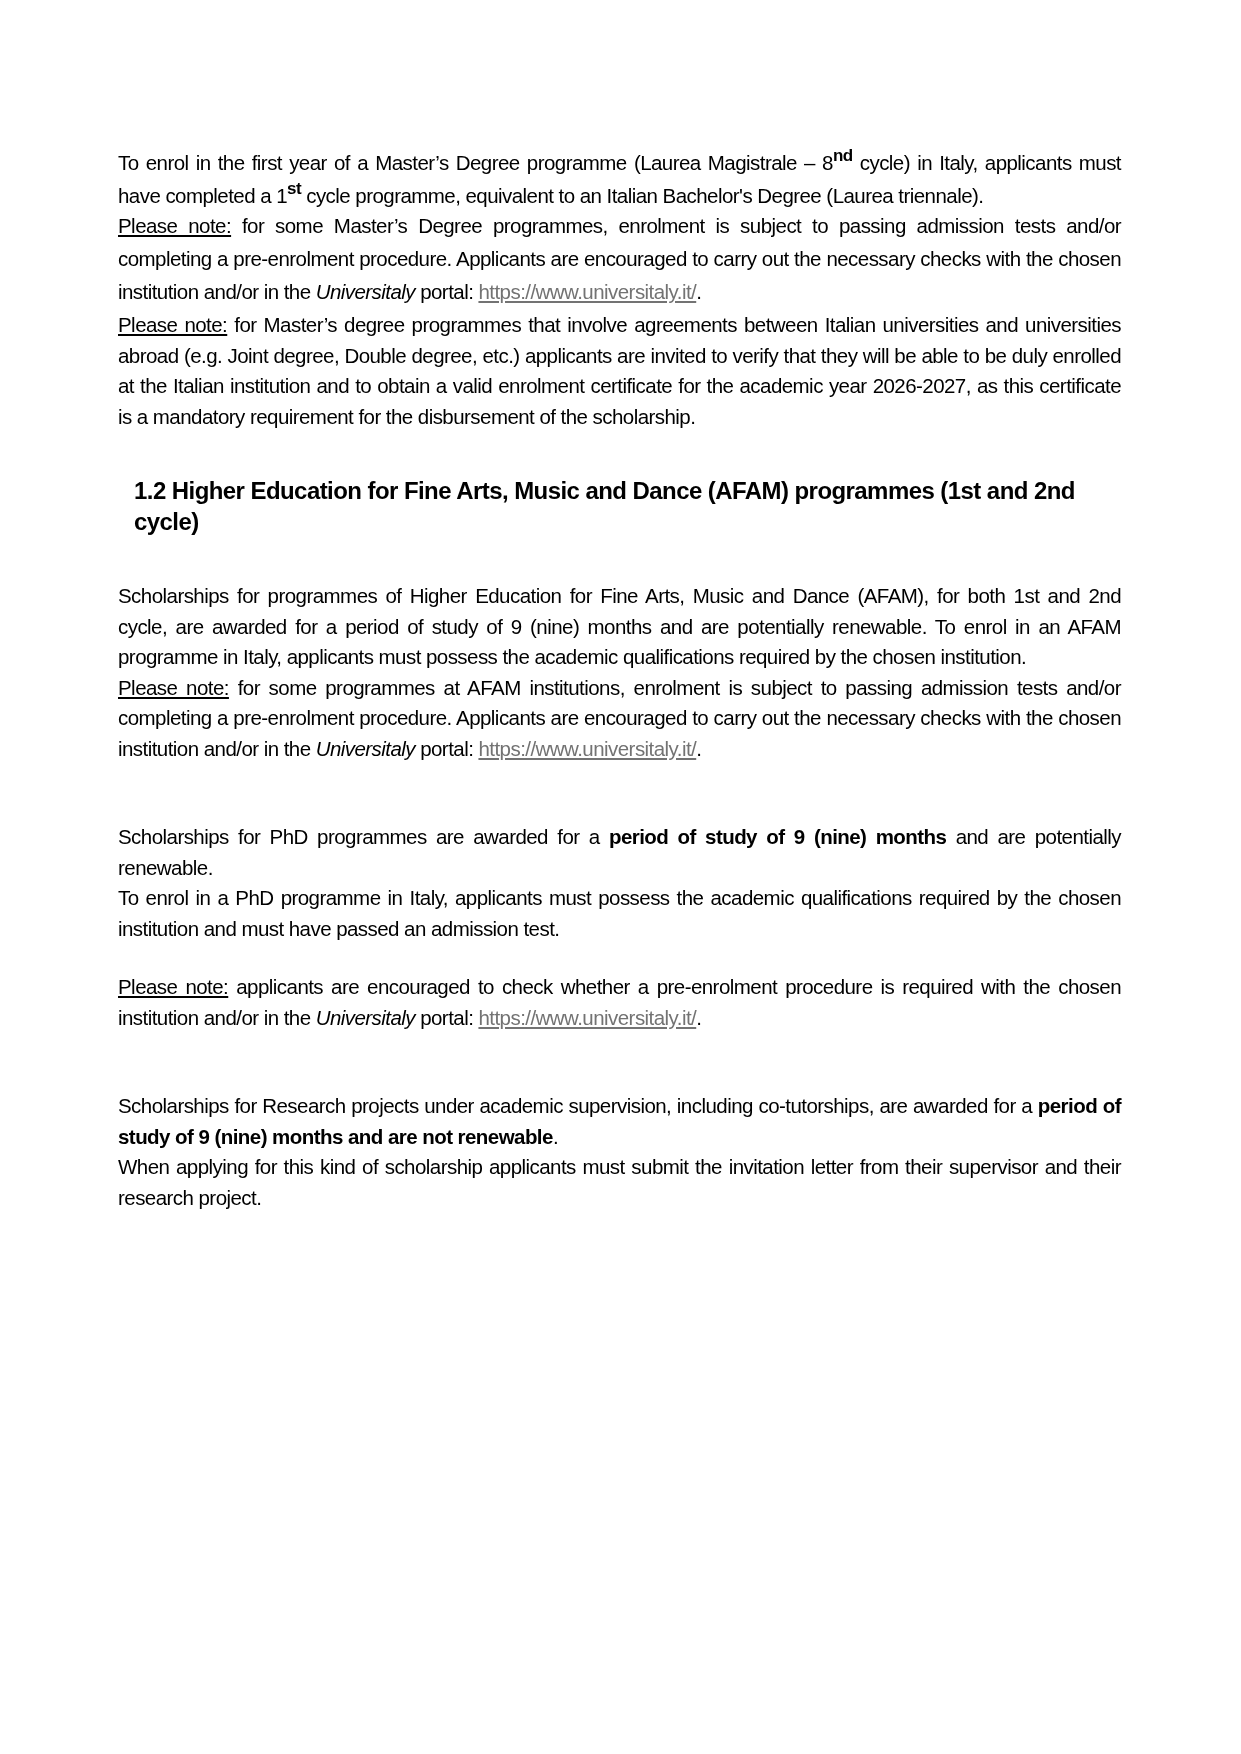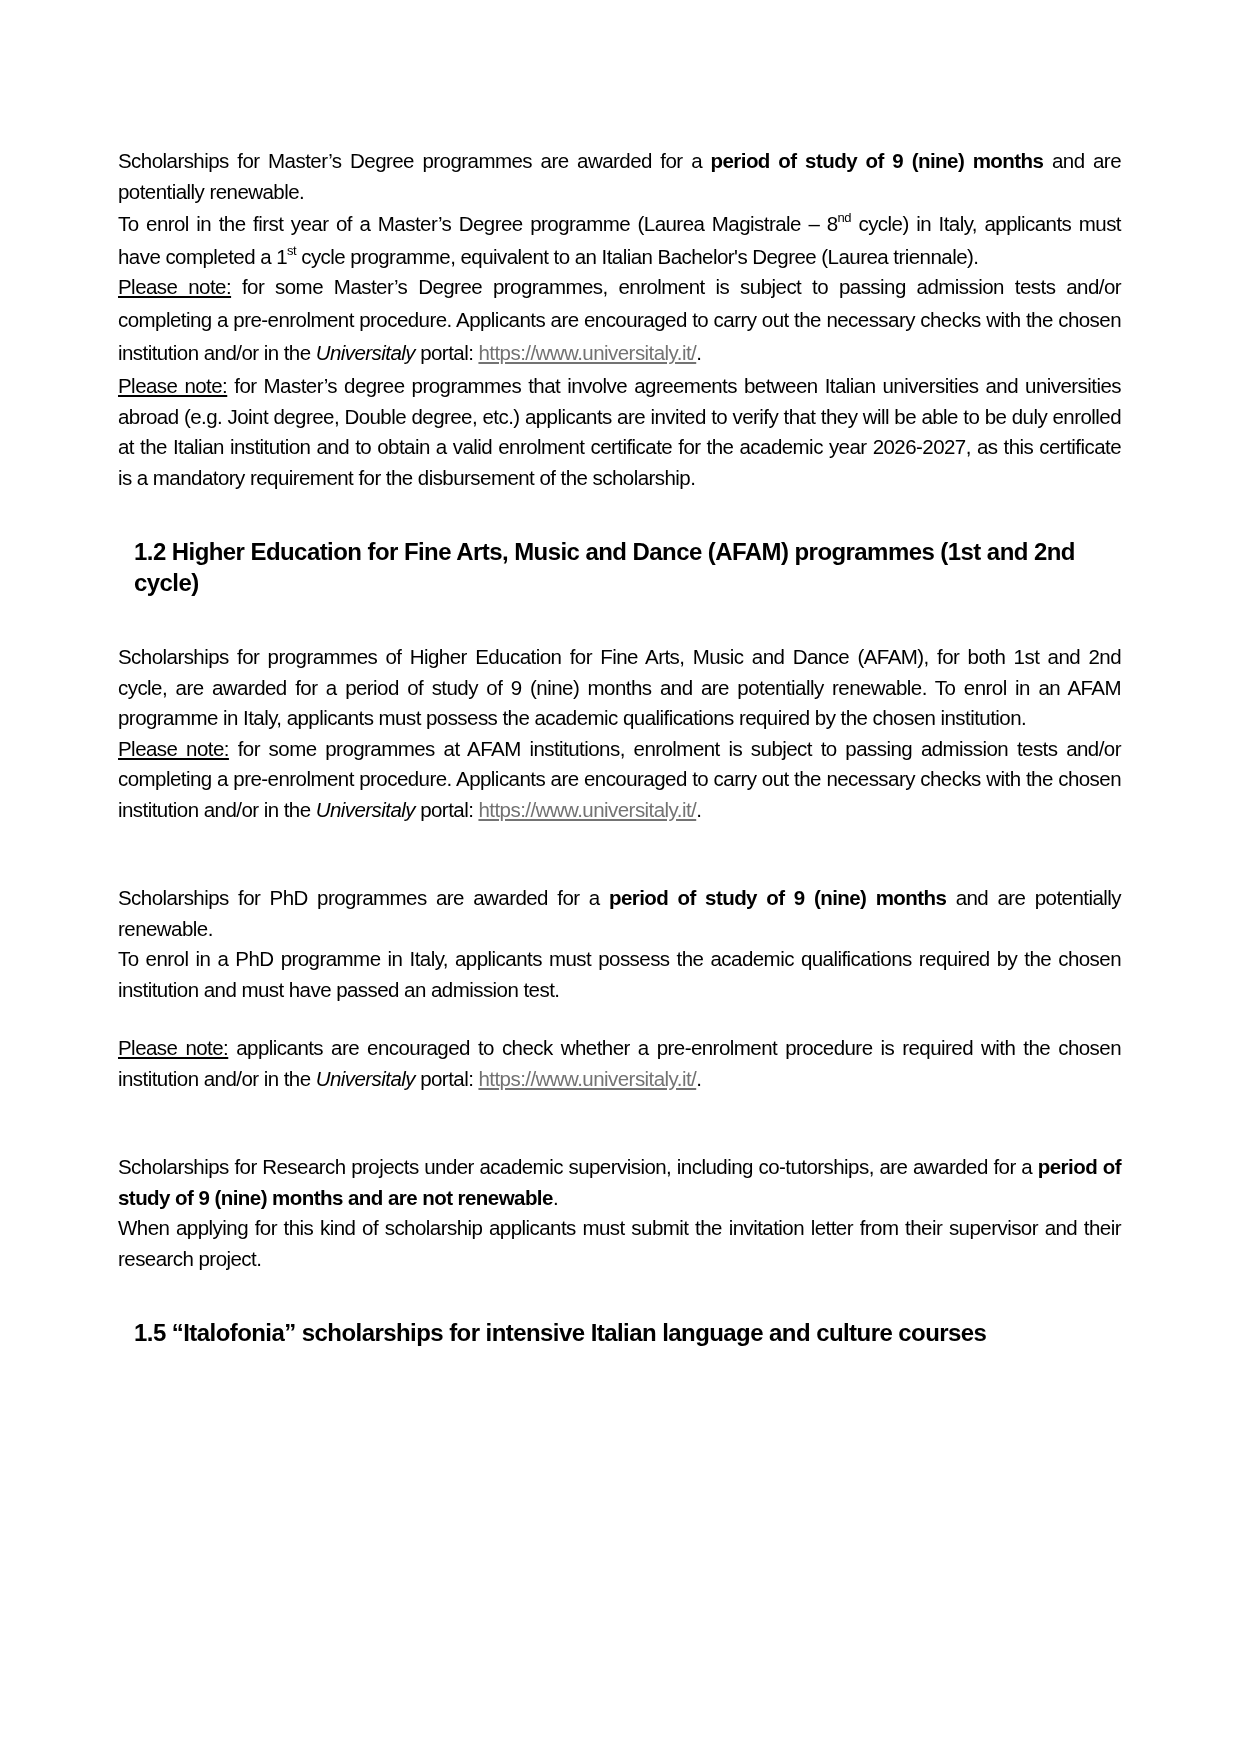--- a/index.html
+++ b/index.html
@@ -12,29 +12,28 @@
   }
   .p { text-align: justify; margin: 0; }
   .p.tight { line-height: 30.5px; }
   .p.wide { line-height: 33px; }
   .h { font-weight: bold; margin: 16px; }
   .gap-s { height: 28px; }
   .u { text-decoration: underline; }
   a.link { color: #737373; text-decoration: underline; }
   b { font-weight: bold; }
   i { font-style: italic; }
-  sup { font-size: 13px; line-height: 0; vertical-align: 9px; }
+  sup { font-size: 17px; line-height: 0; vertical-align: 9px; font-weight: bold; }
 </style>
 </head>
 <body>
 
 <div class="page">
 
   <section>
-    <p class="p tight"><span>Scholarships for Master’s Degree programmes are awarded for a </span><b>period of study of 9 (nine) months</b><span> and are potentially renewable.</span></p>
     <p class="p wide"><span>To enrol in the first year of a Master’s Degree programme (Laurea Magistrale – 8</span><sup>nd</sup><span> cycle) in Italy, applicants must have completed a 1</span><sup>st</sup><span> cycle programme, equivalent to an Italian Bachelor's Degree (Laurea triennale).</span></p>
     <p class="p wide" style="margin-top:-3px;"><span class="u">Please note:</span><span> for some Master’s Degree programmes, enrolment is subject to passing admission tests and/or completing a pre-enrolment procedure. Applicants are encouraged to carry out the necessary checks with the chosen institution and/or in the </span><i>Universitaly</i><span> portal: </span><a class="link">https://www.universitaly.it/</a><span>.</span></p>
     <p class="p tight" style="margin-top:2px;"><span class="u">Please note:</span><span> for Master’s degree programmes that involve agreements between Italian universities and universities abroad (e.g. Joint degree, Double degree, etc.) applicants are invited to verify that they will be able to be duly enrolled at the Italian institution and to obtain a valid enrolment certificate for the academic year 2026-2027, as this certificate is a mandatory requirement for the disbursement of the scholarship.</span></p>
   </section>
 
   <div class="gap-s"></div>
 
   <section>
     <h3 class="h">1.2 Higher Education for Fine Arts, Music and Dance (AFAM) programmes (1st and 2nd cycle)</h3>
     <div class="gap-s"></div>
@@ -55,17 +54,14 @@
   <div class="gap-s"></div>
 
   <section>
     <div class="gap-s" style="height:30px;"></div>
     <p class="p tight"><span>Scholarships for Research projects under academic supervision, including co-tutorships, are awarded for a </span><b>period of study of 9 (nine) months and are not renewable</b><span>.</span></p>
     <p class="p tight">When applying for this kind of scholarship applicants must submit the invitation letter from their supervisor and their research project.</p>
   </section>
 
   <div class="gap-s"></div>
 
-  <section>
-    <h3 class="h">1.5 “Italofonia” scholarships for intensive Italian language and culture courses</h3>
-  </section>
 
 </div>
 
 </body></html>

